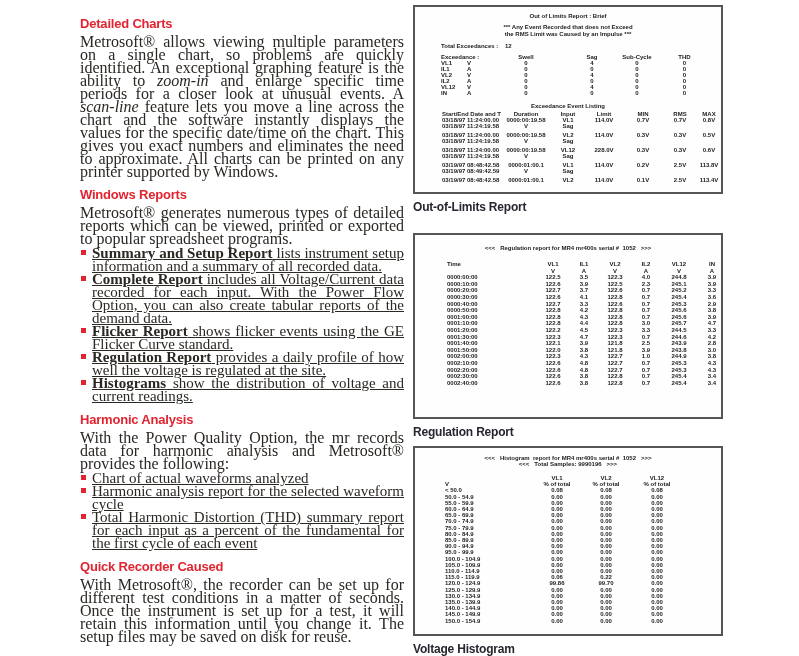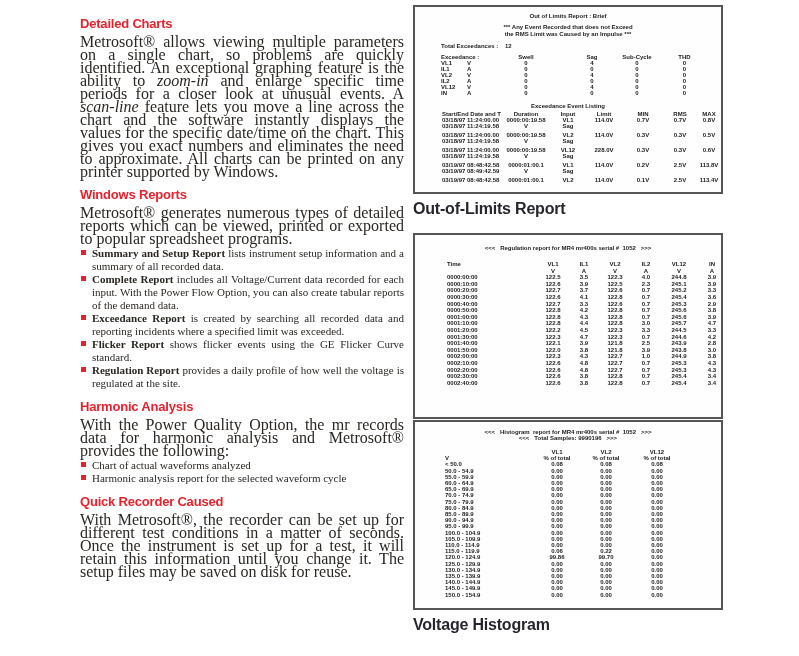--- a/index.html
+++ b/index.html
@@ -7,34 +7,34 @@
   .page { position:relative; width:799px; height:656px; background:#ffffff; overflow:hidden;
           font-family:"Liberation Serif", serif; }
 
   
   .left-col { position:absolute; left:80px; top:16px; width:324px; }
   h2.sect { font-family:"Liberation Sans", sans-serif; font-weight:bold; font-size:13px;
             color:#e1242f; letter-spacing:-0.2px; margin:0 0 4px 0; }
   section + section h2.sect { margin-top:9px; }
   p.body { font-size:16px; line-height:13px; color:#2b2723; text-align:justify; }
   ul.bl { list-style:none; margin:2px 0 0 0; }
-  ul.bl li { position:relative; padding-left:12px; font-size:11px; line-height:13px;
-             color:#2b2723; text-align:justify; }
+  ul.bl li { position:relative; padding-left:12px; font-size:15px; line-height:13px;
+             color:#2b2723; text-align:justify;text-decoration:underline; }
   ul.bl li .sq { position:absolute; left:1px; top:3px; width:5px; height:5px; background:#e1242f; }
   ul.bl li b { font-weight:bold; }
 
   
   figure.fig { position:absolute; left:413px; width:310px; margin:0; }
   .shot { border:2px solid #555; background:#fefefe; overflow:hidden;
           font-family:"Liberation Sans", sans-serif; font-weight:bold; font-size:6px;
           color:#222; }
   #fig1 { top:5px; }   #fig1 .shot { height:189px; }
   #fig2 { top:233px; } #fig2 .shot { height:186px; }
-  #fig3 { top:420px; } #fig3 .shot { height:190px; }
-  figcaption { font-family:"Liberation Sans", sans-serif; font-weight:bold; font-size:16px;
+  #fig3 { top:446px; } #fig3 .shot { height:190px; }
+  figcaption { font-family:"Liberation Sans", sans-serif; font-weight:bold; font-size:12px;
                color:#26262e; margin-top:6px; letter-spacing:-0.2px; }
 
   .ctr { text-align:center; white-space:pre; }
   .t { border-collapse:collapse; table-layout:fixed; }
   .t th, .t td { padding:0; font-weight:bold; font-size:6px; line-height:6.4px;
                  white-space:nowrap; overflow:hidden; text-align:center; }
 
   
   .r1-title { margin-top:6px; }
   .r1-note  { margin-top:5px; line-height:6.5px; }
@@ -73,33 +73,34 @@
       <h2 class="sect">Detailed Charts</h2>
       <p class="body"><span>Metrosoft® allows viewing multiple parameters on a single chart, so problems are quickly identified. An exceptional graphing feature is the ability to </span><i>zoom-in</i><span> and enlarge specific time periods for a closer look at unusual events.  A </span><i>scan-line</i><span> feature lets you move a line across the chart and the software instantly displays the values for the specific date/time on the chart. This gives you exact numbers and eliminates the need to approximate. All charts can be printed on any printer supported by Windows.</span></p>
     </section>
 
     <section>
       <h2 class="sect">Windows Reports</h2>
       <p class="body">Metrosoft® generates numerous types of detailed reports which can be viewed, printed or exported to popular spreadsheet programs.</p>
       <ul class="bl">
           <li><span class="sq"></span><b>Summary and Setup Report</b><span> lists instrument setup information and a summary of all recorded data.</span></li>
           <li><span class="sq"></span><b>Complete Report</b><span> includes all Voltage/Current data recorded for each input. With the Power Flow Option, you can also create tabular reports of the demand data.</span></li>
-          <li><span class="sq"></span><b>Exceedance Report</b><span> is created by searching all recorded data and reporting incidents where a specified limit was exceeded.</span></li>
           <li><span class="sq"></span><b>Flicker Report</b><span> shows flicker events using the GE Flicker Curve standard.</span></li>
           <li><span class="sq"></span><b>Regulation Report</b><span> provides a daily profile of how well the voltage is regulated at the site.</span></li>
+          <li><span class="sq"></span><b>Histograms</b><span> show the distribution of voltage and current readings.</span></li>
         </ul>
     </section>
 
     <section>
       <h2 class="sect">Harmonic Analysis</h2>
       <p class="body">With the Power Quality Option, the mr records data for harmonic analysis and Metrosoft® provides the following:</p>
       <ul class="bl">
           <li><span class="sq"></span><span>Chart of actual waveforms analyzed</span></li>
           <li><span class="sq"></span></li>
           <li><span class="sq"></span><span>Harmonic analysis report for the selected waveform cycle</span></li>
+          <li><span class="sq"></span><span>Total Harmonic Distortion (THD) summary report for each input as a percent of the fundamental for the first cycle of each event</span></li>
         </ul>
     </section>
 
     <section>
       <h2 class="sect">Quick Recorder Caused</h2>
       <p class="body">With Metrosoft®, the recorder can be set up for different test conditions in a matter of seconds. Once the instrument is set up for a test, it will retain this information until you change it. The setup files may be saved on disk for reuse.</p>
     </section>
 
   </div>
 

